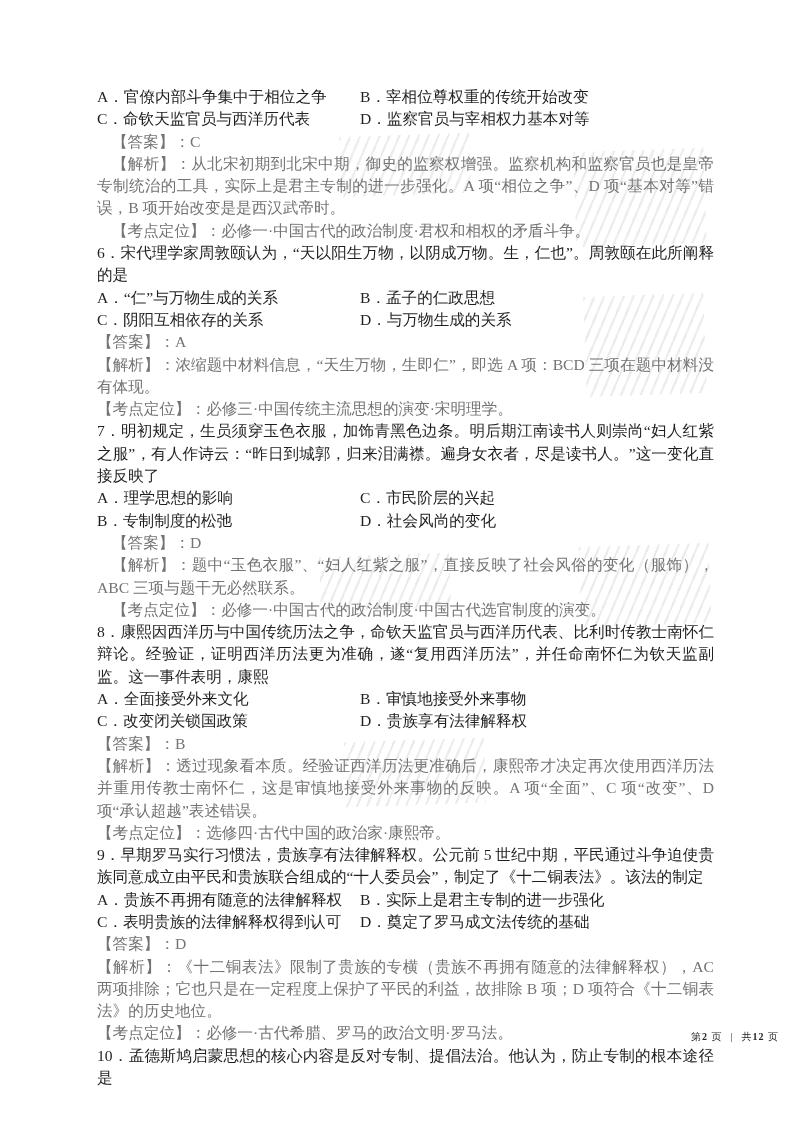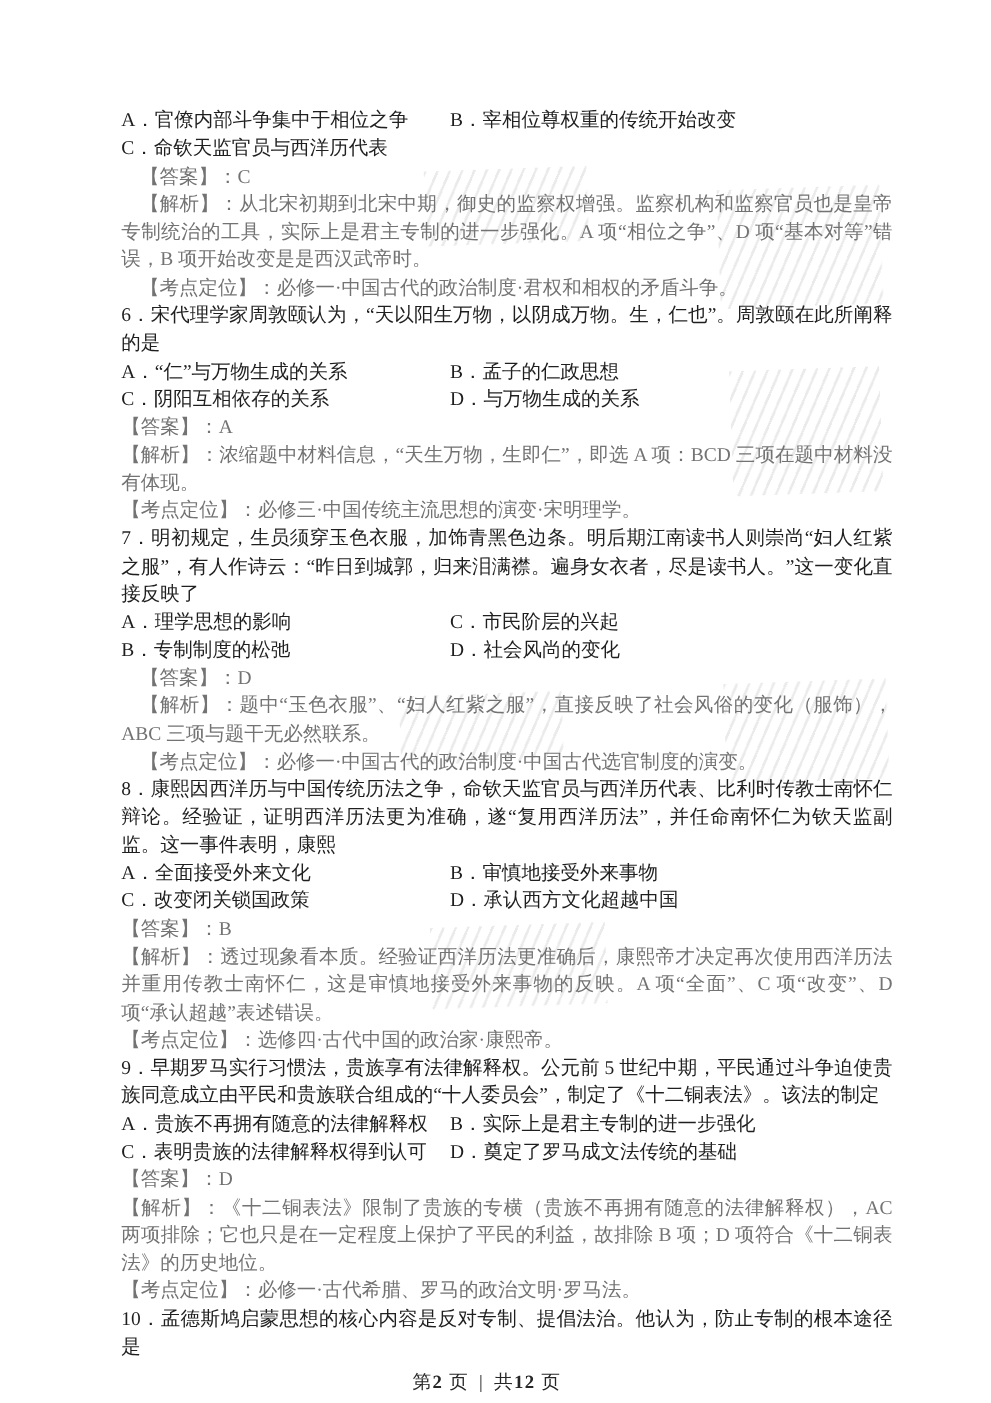--- a/index.html
+++ b/index.html
@@ -14,22 +14,22 @@
     position:absolute;left:97px;top:86px;width:617px;
     font-size:15.6px;line-height:22.3px;color:#1f1f1f;
     text-align:justify;
   }
   p{margin:0;padding:0;}
   .options{display:grid;grid-template-columns:263px 1fr;}
   .options p{text-align:left;}
   .red{color:#737373;}
   .indent{text-indent:15px;}
   .footer{
-    position:absolute;left:0;top:1096px;width:100%;
-    text-align:center;font-size:15px;color:#262626;letter-spacing:1px;
+    position:absolute;left:0;top:1030px;width:100%;
+    text-align:right;font-size:10px;color:#262626;letter-spacing:1px;
   }
   .footer b{font-weight:bold;}
   .footer .sep{padding:0 8px;}
   .wm{
     position:absolute;opacity:.20;filter:blur(.5px);pointer-events:none;
     background:repeating-linear-gradient(115deg,#9a9a9a 0 2px,transparent 2px 9px);
     transform:rotate(-2deg);
   }
 </style>
 </head>
@@ -43,20 +43,21 @@
   <div class="wm" style="left:320px;top:555px;width:130px;height:55px;"></div>
   <div class="wm" style="left:580px;top:545px;width:130px;height:80px;"></div>
   <div class="wm" style="left:345px;top:740px;width:140px;height:65px;"></div>
 
   <div class="content">
       <div class="question-block">
         <div class="options">
           <p class="option">A．官僚内部斗争集中于相位之争</p>
           <p class="option">B．宰相位尊权重的传统开始改变</p>
           <p class="option">C．命钦天监官员与西洋历代表</p>
+          <p class="option">D．监察官员与宰相权力基本对等</p>
         </div>
         <p class="red indent"><span>【答案】：</span><span>C</span></p>
         <p class="red indent"><span>【解析】：</span><span>从北宋初期到北宋中期，御史的监察权增强。监察机构和监察官员也是皇帝专制统治的工具，实际上是君主专制的进一步强化。A 项“相位之争”、D 项“基本对等”错误，B 项开始改变是是西汉武帝时。</span></p>
         <p class="red indent"><span>【考点定位】：</span><span>必修一·中国古代的政治制度·君权和相权的矛盾斗争。</span></p>
       </div>
       <div class="question-block">
         <p class="stem">6．宋代理学家周敦颐认为，“天以阳生万物，以阴成万物。生，仁也”。周敦颐在此所阐释的是</p>
         <div class="options">
           <p class="option">A．“仁”与万物生成的关系</p>
           <p class="option">B．孟子的仁政思想</p>
@@ -78,21 +79,21 @@
         <p class="red indent"><span>【答案】：</span><span>D</span></p>
         <p class="red indent"><span>【解析】：</span><span>题中“玉色衣服”、“妇人红紫之服”，直接反映了社会风俗的变化（服饰），ABC 三项与题干无必然联系。</span></p>
         <p class="red indent"><span>【考点定位】：</span><span>必修一·中国古代的政治制度·中国古代选官制度的演变。</span></p>
       </div>
       <div class="question-block">
         <p class="stem">8．康熙因西洋历与中国传统历法之争，命钦天监官员与西洋历代表、比利时传教士南怀仁辩论。经验证，证明西洋历法更为准确，遂“复用西洋历法”，并任命南怀仁为钦天监副监。这一事件表明，康熙</p>
         <div class="options">
           <p class="option">A．全面接受外来文化</p>
           <p class="option">B．审慎地接受外来事物</p>
           <p class="option">C．改变闭关锁国政策</p>
-          <p class="option">D．承认西方文化超越中国</p>
+          <p class="option">D．贵族享有法律解释权</p>
         </div>
         <p class="red"><span>【答案】：</span><span>B</span></p>
         <p class="red"><span>【解析】：</span><span>透过现象看本质。经验证西洋历法更准确后，康熙帝才决定再次使用西洋历法并重用传教士南怀仁，这是审慎地接受外来事物的反映。A 项“全面”、C 项“改变”、D 项“承认超越”表述错误。</span></p>
         <p class="red"><span>【考点定位】：</span><span>选修四·古代中国的政治家·康熙帝。</span></p>
       </div>
       <div class="question-block">
         <p class="stem">9．早期罗马实行习惯法，贵族享有法律解释权。公元前 5 世纪中期，平民通过斗争迫使贵族同意成立由平民和贵族联合组成的“十人委员会”，制定了《十二铜表法》。该法的制定</p>
         <div class="options">
           <p class="option">A．贵族不再拥有随意的法律解释权</p>
           <p class="option">B．实际上是君主专制的进一步强化</p>

